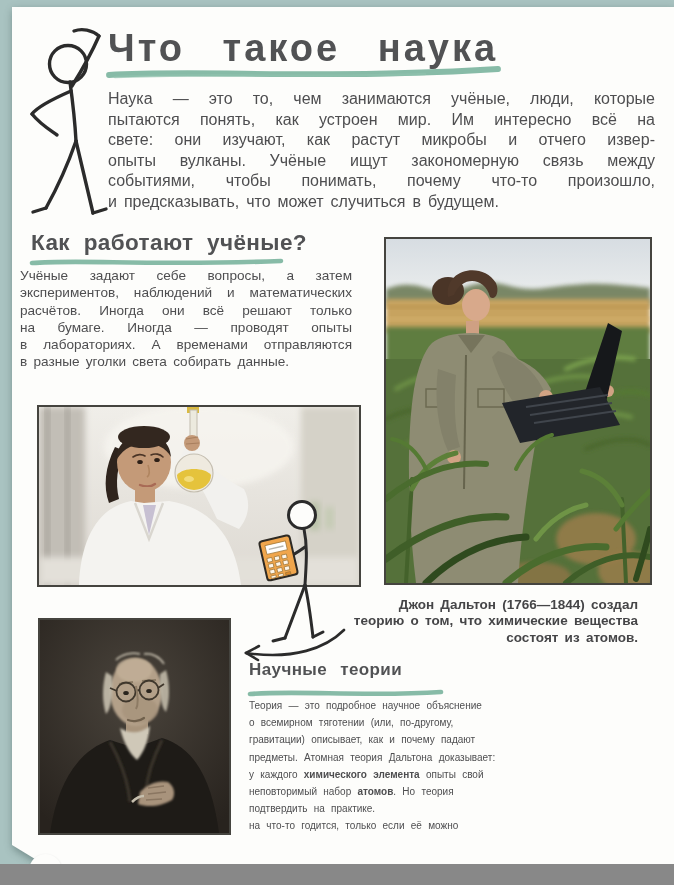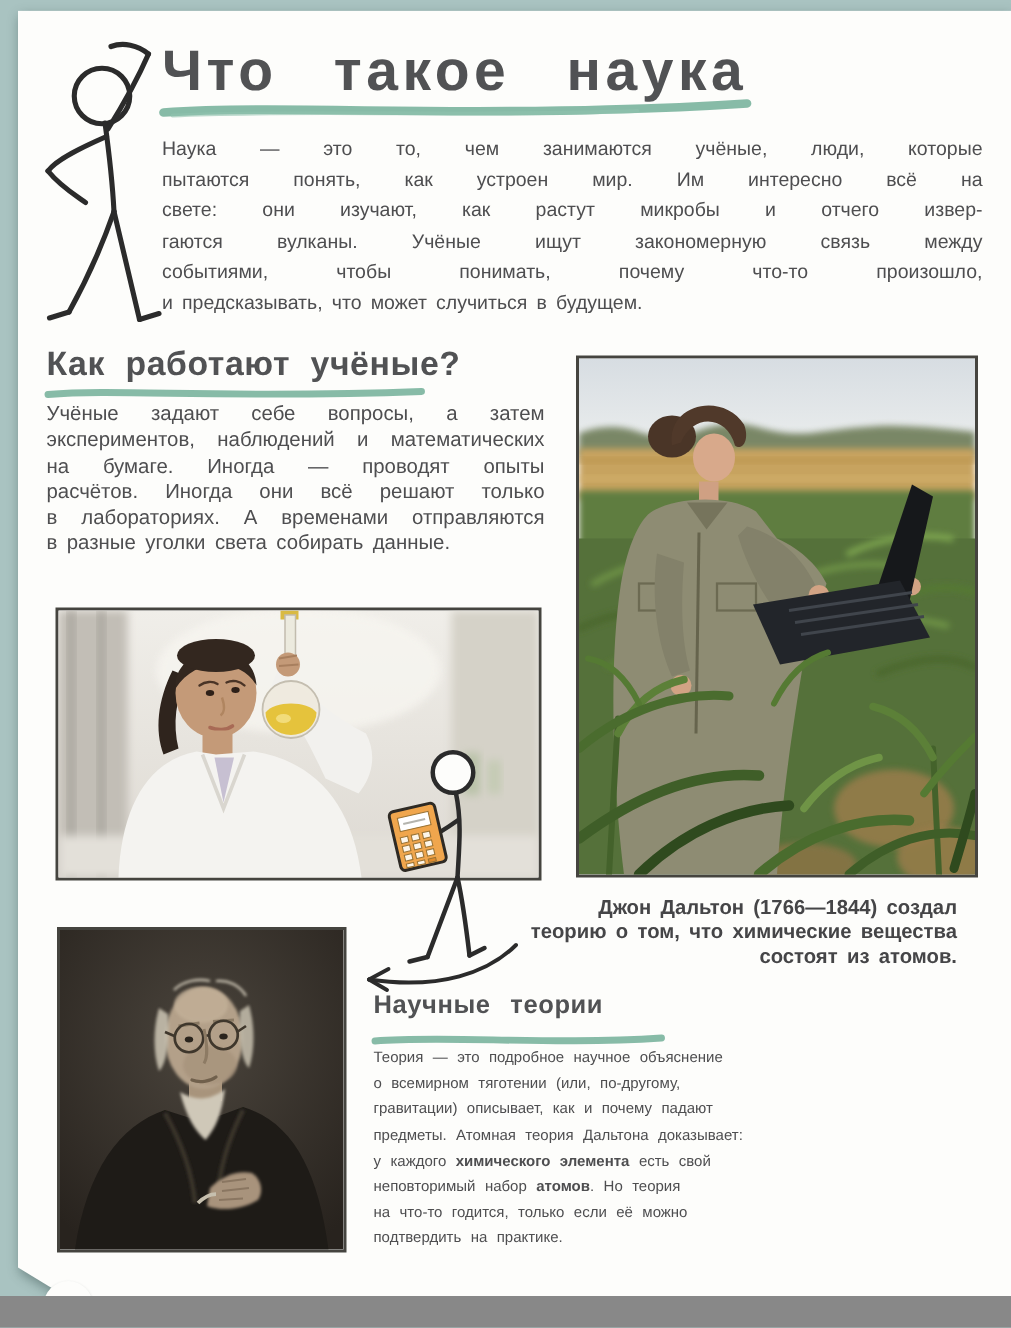--- a/index.html
+++ b/index.html
@@ -13,22 +13,22 @@
   .paper{position:absolute;left:12px;top:7px;width:662px;height:866px;background:var(--c-paper);
     clip-path:polygon(0 0,100% 0,100% 100%,46px 100%,0 calc(100% - 28px));}
   .abs{position:absolute;}
   h1.title{left:108px;top:27px;margin:0;font-size:38px;font-weight:bold;color:var(--c-heading);
     letter-spacing:3px;word-spacing:24px;white-space:nowrap;}
   h2.h-sec{margin:0;font-weight:bold;color:var(--c-heading);white-space:nowrap;text-align:right;}
   .h-how{left:31px;top:230px;font-size:22.5px;word-spacing:7px;letter-spacing:.4px;}
   .h-theory{left:249px;top:660px;font-size:17px;word-spacing:8px;letter-spacing:.4px;}
   .para .line{display:block;}
   .justified .line:not(.last){text-align:justify;text-align-last:justify;}
-  .intro{left:108px;top:89px;width:547px;font-size:13px;line-height:20.6px;word-spacing:2.5px;}
-  .howp{left:31px;top:267px;width:332px;font-size:13.6px;line-height:17.3px;word-spacing:2.5px;}
+  .intro{left:108px;top:89px;width:547px;font-size:16px;line-height:20.6px;word-spacing:2.5px;}
+  .howp{left:20px;top:267px;width:332px;font-size:13.6px;line-height:17.3px;word-spacing:2.5px;}
   .theoryp{left:249px;top:697px;width:385px;font-size:10px;line-height:17.2px;word-spacing:3.5px;}
   .caption{left:338px;top:597px;width:300px;font-size:13.5px;line-height:16.4px;
     font-weight:bold;word-spacing:2.5px;color:#454547;text-align:right;}
   figure.photo{margin:0;border:2px solid #45443f;background:#fff;line-height:0;}
   .f-corn{left:384px;top:237px;}
   .f-lab{left:37px;top:405px;}
   .f-dalton{left:38px;top:618px;}
   svg{display:block;}
   .overlay{pointer-events:none;}
   .pagenum{left:29px;top:854px;width:33px;height:33px;border-radius:50%;background:var(--c-paper);
@@ -62,34 +62,34 @@
   <h1 class="abs title">Что такое наука</h1>
   <svg class="abs overlay" style="left:105px;top:66px" width="400" height="16" viewBox="0 0 400 16">
     <path d="M4 9 C 80 4, 180 11, 300 7 C 345 6, 378 4, 393 3" fill="none" stroke="#7db5a0" stroke-width="5.8" stroke-linecap="round" opacity=".92"></path>
     <path d="M10 11 C 90 7, 200 12, 320 8" fill="none" stroke="#8fc2ae" stroke-width="2.6" stroke-linecap="round" opacity=".6"></path>
   </svg>
 
   <div class="abs para justified intro">
       <div class="line"><span>Наука — это то, чем занимаются учёные, люди, которые</span></div>
       <div class="line"><span>пытаются понять, как устроен мир. Им интересно всё на</span></div>
       <div class="line"><span>свете: они изучают, как растут микробы и отчего извер-</span></div>
-      <div class="line"><span>гаются вулканы. Учёные ищут закономерную связь между</span></div>
+      <div class="line"><span>опыты вулканы. Учёные ищут закономерную связь между</span></div>
       <div class="line"><span>событиями, чтобы понимать, почему что-то произошло,</span></div>
       <div class="line last"><span>и предсказывать, что может случиться в будущем.</span></div>
     </div>
 
   <h2 class="abs h-sec h-how">Как работают учёные?</h2>
   <svg class="abs overlay" style="left:29px;top:257px" width="260" height="12" viewBox="0 0 260 12">
     <path d="M3 6 C 50 2, 120 9, 252 4" fill="none" stroke="#7db5a0" stroke-width="4.6" stroke-linecap="round" opacity=".92"></path>
   </svg>
   <div class="abs para justified howp">
       <div class="line"><span>Учёные задают себе вопросы, а затем</span></div>
       <div class="line"><span>экспериментов, наблюдений и математических</span></div>
+      <div class="line"><span>расчётов. Иногда они всё решают только</span></div>
       <div class="line"><span>на бумаге. Иногда — проводят опыты</span></div>
-      <div class="line"><span>расчётов. Иногда они всё решают только</span></div>
       <div class="line"><span>в лабораториях. А временами отправляются</span></div>
       <div class="line last"><span>в разные уголки света собирать данные.</span></div>
     </div>
 
   <figure class="abs photo f-corn">
     <svg width="264" height="344" viewBox="0 0 264 344">
       <defs>
         <linearGradient id="sky" x1="0" y1="0" x2="0" y2="1">
           <stop offset="0" stop-color="#d7dde2"></stop>
             <stop offset="1" stop-color="#eef0ef"></stop>
@@ -299,23 +299,23 @@
 
   <h2 class="abs h-sec h-theory">Научные теории</h2>
   <svg class="abs overlay" style="left:247px;top:688px" width="200" height="12" viewBox="0 0 200 12">
     <path d="M3 6 C 50 2, 120 9, 194 4" fill="none" stroke="#7db5a0" stroke-width="4.6" stroke-linecap="round" opacity=".92"></path>
   </svg>
   <div class="abs para theoryp">
       <div class="line"><span>Теория — это подробное научное объяснение</span></div>
       <div class="line"><span>о всемирном тяготении (или, по-другому,</span></div>
       <div class="line"><span>гравитации) описывает, как и почему падают</span></div>
       <div class="line"><span>предметы. Атомная теория Дальтона доказывает:</span></div>
-      <div class="line"><span>у каждого </span><b>химического элемента</b><span> есть свой</span></div>
+      <div class="line"><span>у каждого </span><b>химического элемента</b><span> опыты свой</span></div>
       <div class="line"><span>неповторимый набор </span><b>атомов</b><span>. Но теория</span></div>
+      <div class="line last"><span>подтвердить на практике.</span></div>
       <div class="line"><span>на что-то годится, только если её можно</span></div>
-      <div class="line last"><span>подтвердить на практике.</span></div>
     </div>
 
   <div class="abs pagenum">
     <span>6</span>
   </div>
 
 </div>
 
 </body></html>

